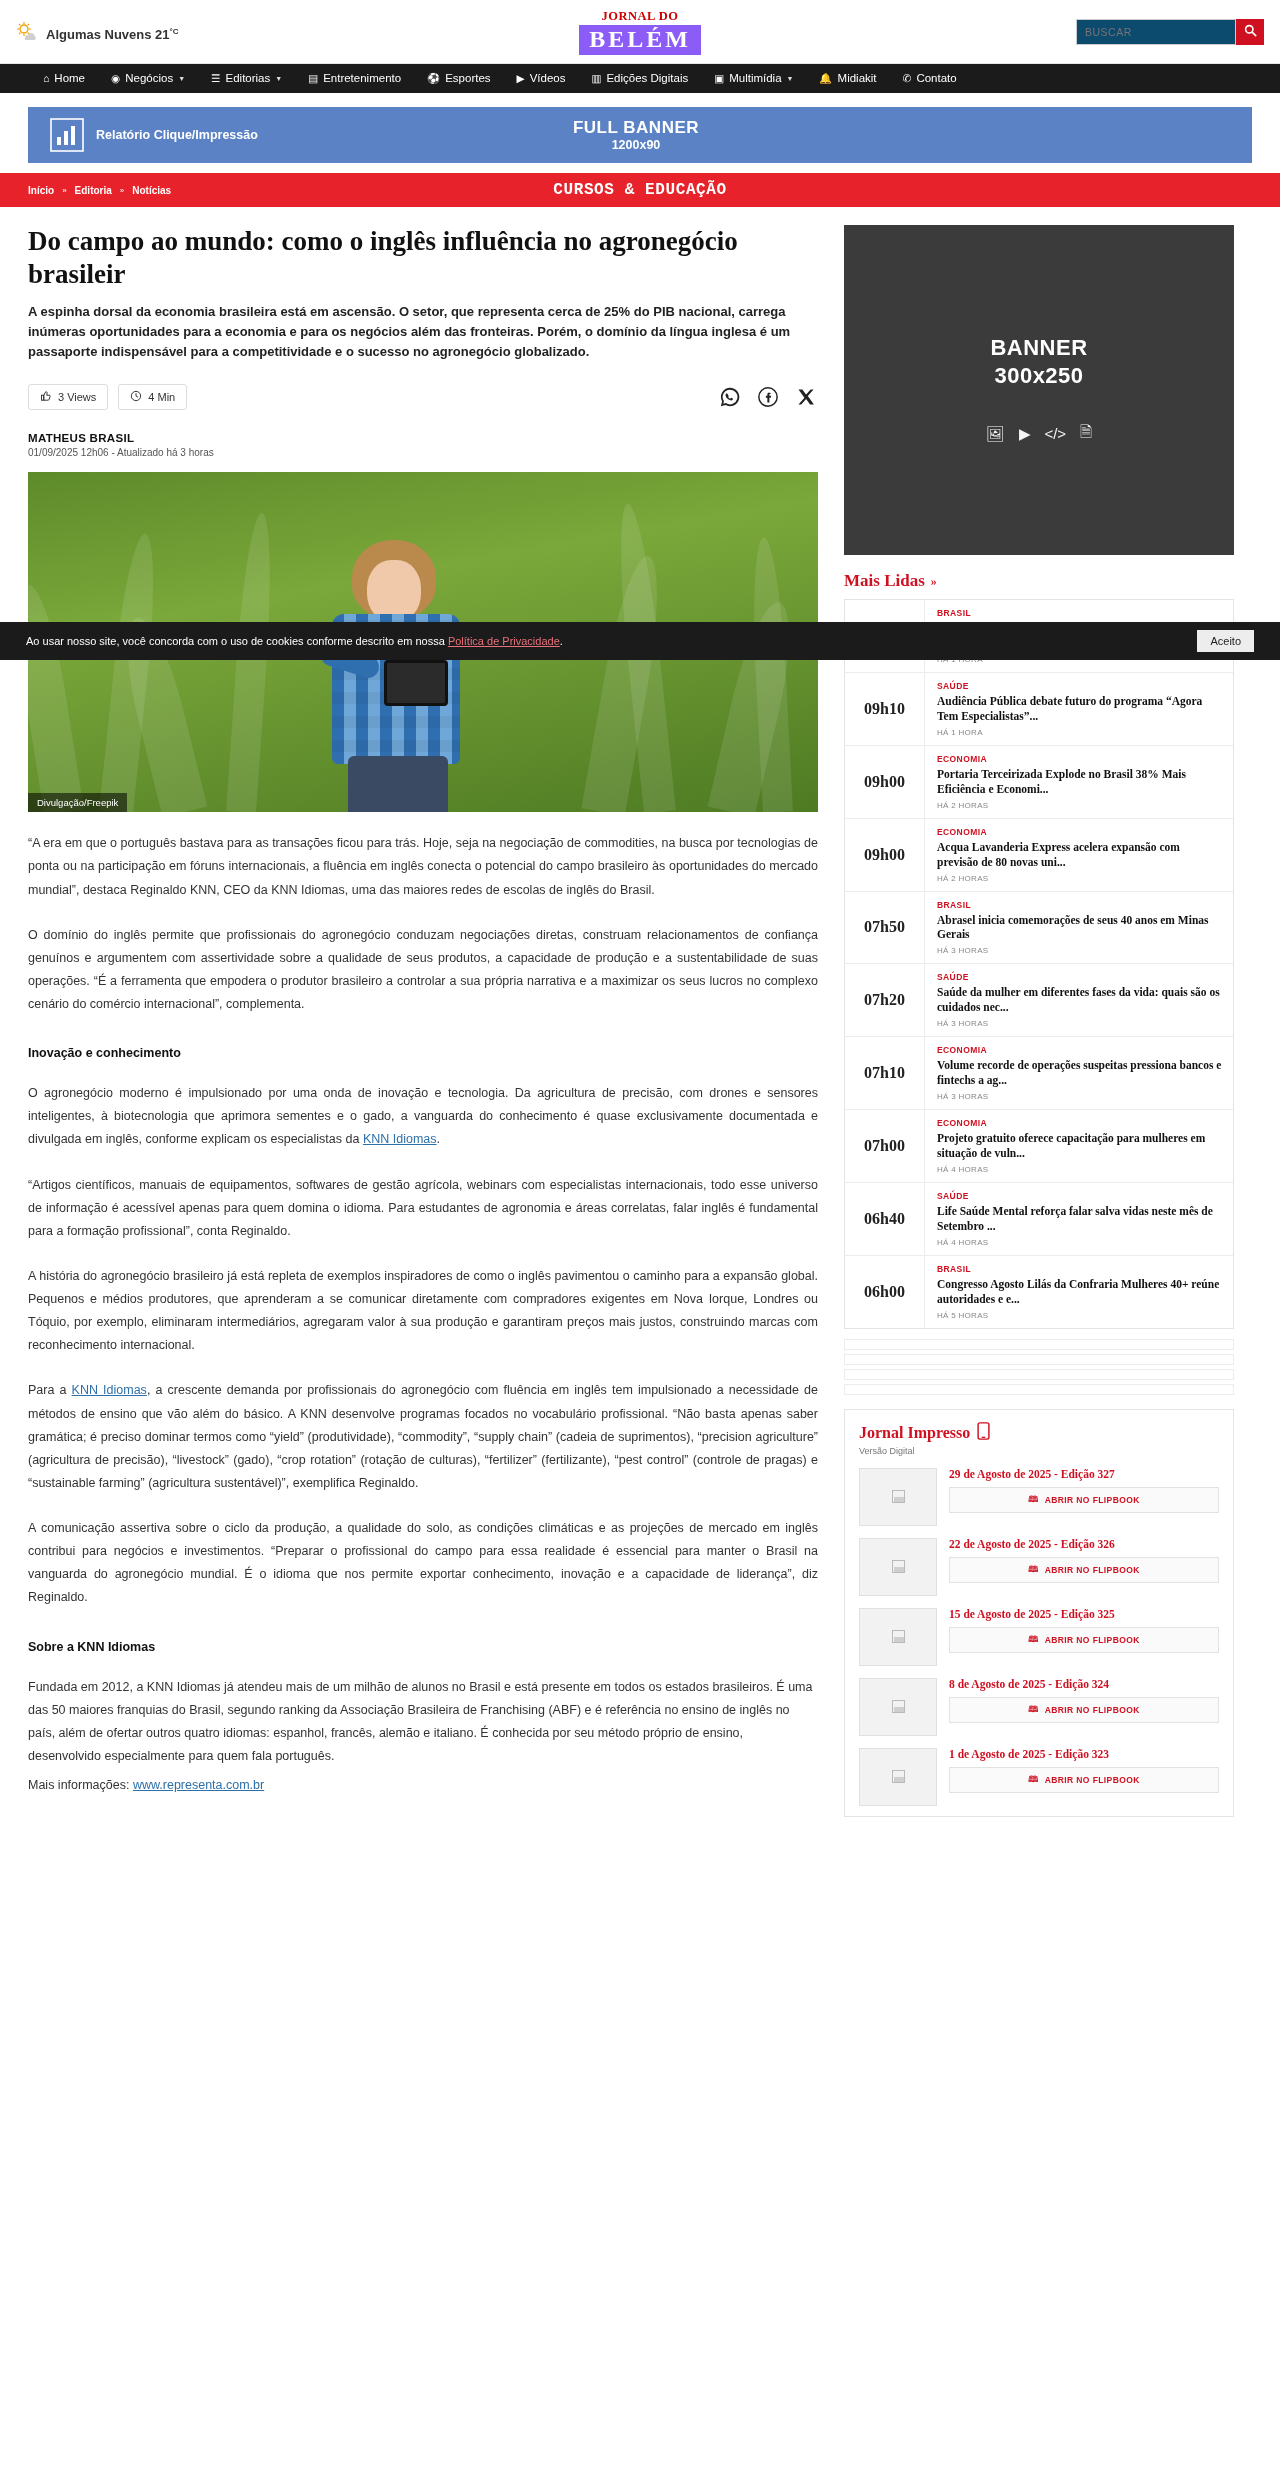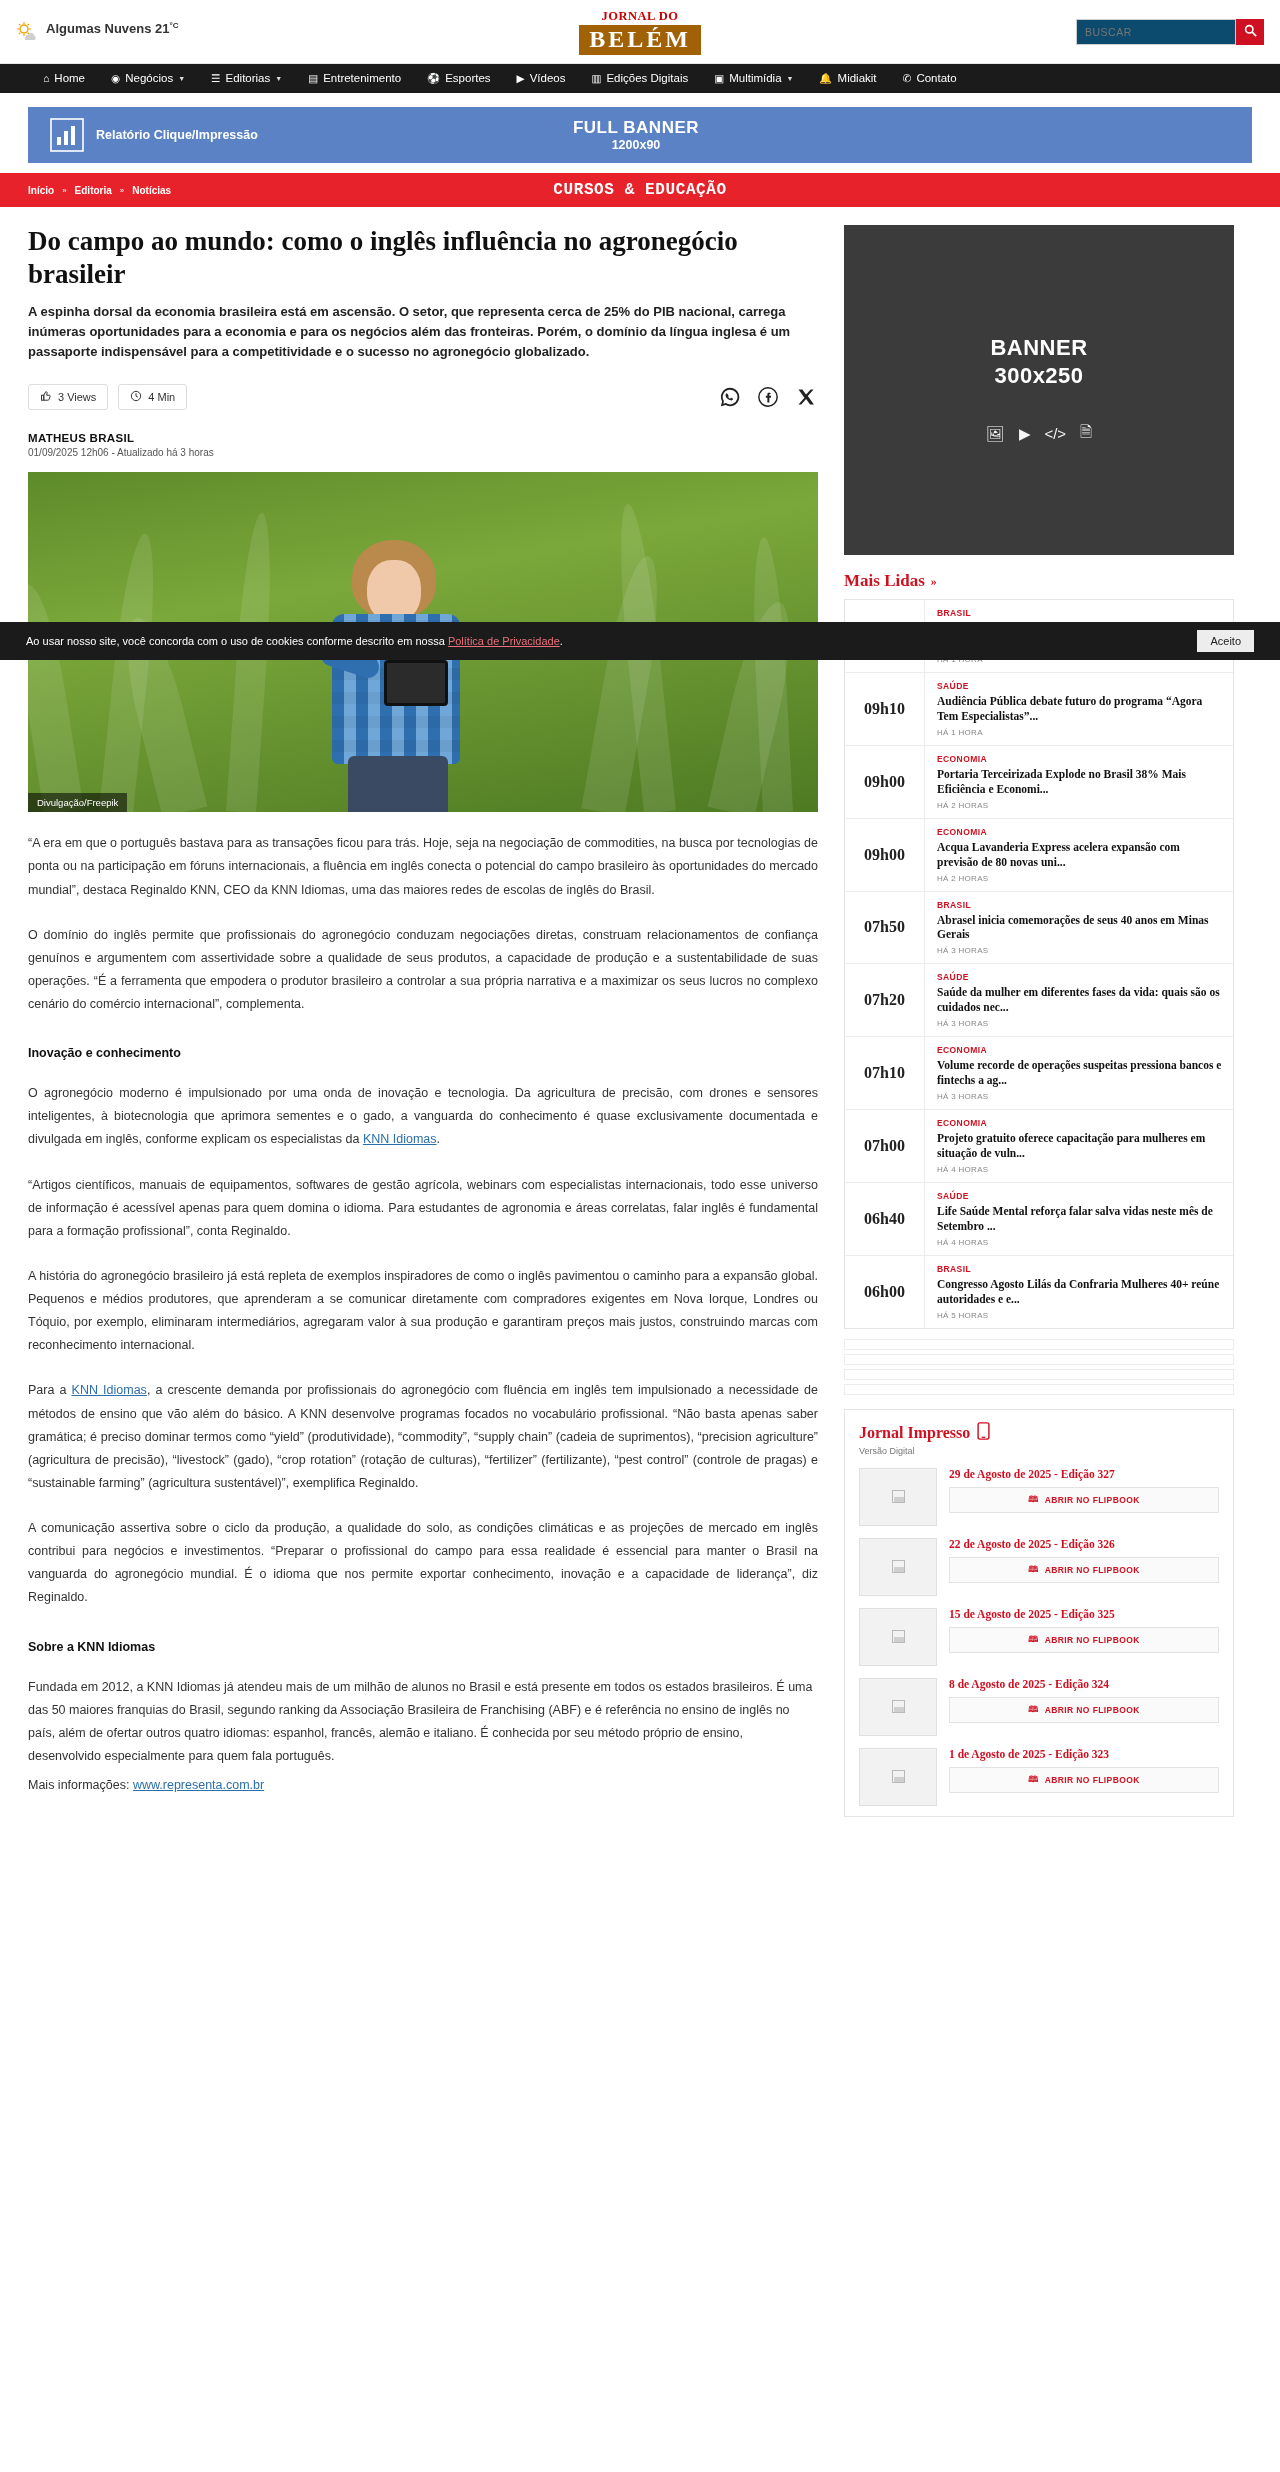--- a/index.html
+++ b/index.html
@@ -15,30 +15,30 @@
 
   
   .topbar {
     height:64px;
     display:flex;
     align-items:center;
     padding:0 16px;
     border-bottom:1px solid #e6e6e6;
     position:relative;
   }
-  .weather { display:flex; align-items:flex-start; gap:8px; width:300px; }
+  .weather { display:flex; align-items:flex-end; gap:8px; width:300px; }
   .sun-icon { width:22px; height:22px; position:relative; flex:0 0 auto; }
   .sun-icon svg { display:block; }
   .weather-text { font-size:13px; font-weight:bold; color:#333; }
   .weather-text sup { font-size:8px; }
 
   .logo-wrap { flex:1; display:flex; flex-direction:column; align-items:center; justify-content:center; }
   .logo-top { font-family:"Liberation Serif", serif; font-weight:bold; font-size:12.5px; color:#c00; letter-spacing:.5px; }
   .logo-main {
-    background:#a16207; color:#fff; font-family:"Liberation Serif", serif;
+    background:#8b5cf6; color:#fff; font-family:"Liberation Serif", serif;
     font-weight:bold; font-size:24px; letter-spacing:3px; padding:1px 10px 2px; margin-top:1px;
   }
 
   .search-box { width:300px; display:flex; justify-content:flex-end; }
   .search-field {
     width:160px; height:26px; border:1px solid #ccc; background:#0c4a6e;
     font-size:10.5px; color:#999; padding:0 8px; letter-spacing:.5px;
   }
   .search-btn {
     width:28px; height:26px; background:#cf1020; border:none; color:#fff;

